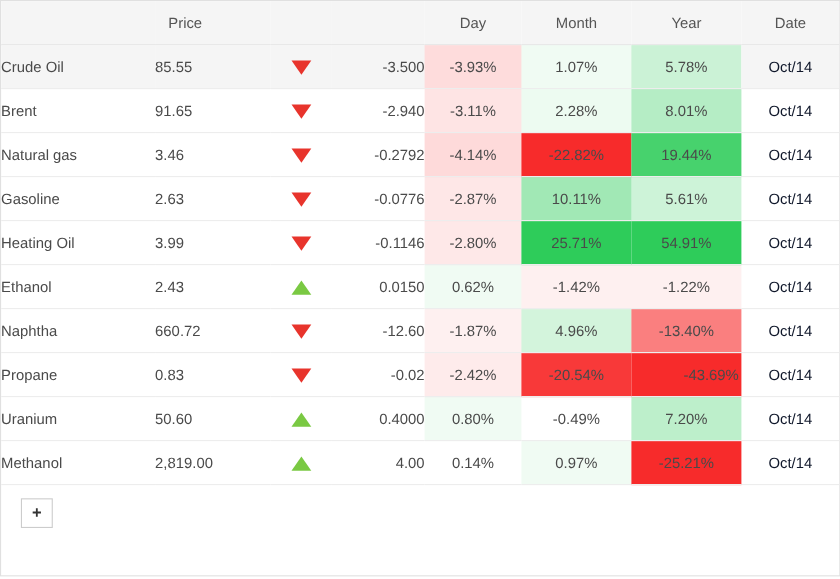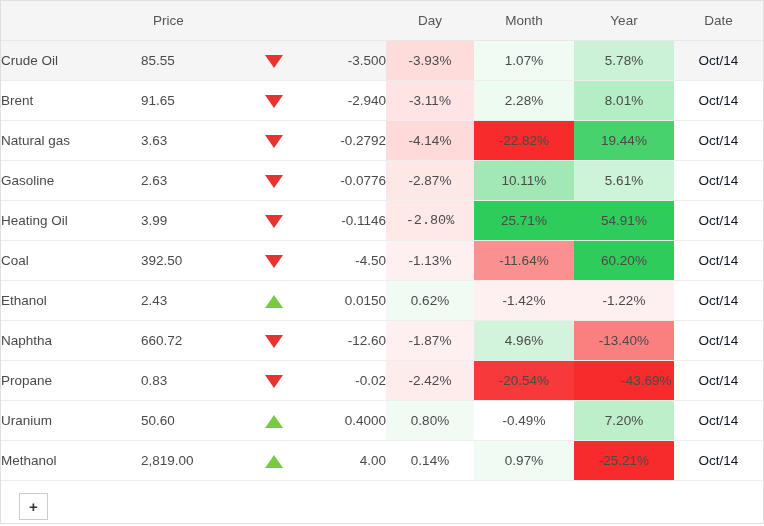--- a/index.html
+++ b/index.html
@@ -185,21 +185,21 @@
           <td class="price">91.65</td>
           <td class="arrow"><span class="tri down"></span></td>
           <td class="chg">-2.940</td>
           <td class="pct" style="background-color: rgba(247, 43, 43, 0.125);">-3.11%</td>
           <td class="pct" style="background-color: rgba(46, 204, 90, 0.086);">2.28%</td>
           <td class="pct" style="background-color: rgba(46, 204, 90, 0.353);">8.01%</td>
           <td class="date">Oct/14</td>
         </tr>
         <tr>
           <td class="name">Natural gas</td>
-          <td class="price">3.63</td>
+          <td class="price">3.46</td>
           <td class="arrow"><span class="tri down"></span></td>
           <td class="chg">-0.2792</td>
           <td class="pct" style="background-color: rgba(247, 43, 43, 0.173); margin-left: 48px;">-4.14%</td>
           <td class="pct" style="background-color: rgb(247, 43, 43);">-22.82%</td>
           <td class="pct" style="background-color: rgba(46, 204, 90, 0.882);">19.44%</td>
           <td class="date">Oct/14</td>
         </tr>
         <tr>
           <td class="name">Gasoline</td>
           <td class="price">2.63</td>
@@ -208,33 +208,23 @@
           <td class="pct" style="background-color: rgba(247, 43, 43, 0.114);">-2.87%</td>
           <td class="pct" style="background-color: rgba(46, 204, 90, 0.45);">10.11%</td>
           <td class="pct" style="background-color: rgba(46, 204, 90, 0.24);">5.61%</td>
           <td class="date">Oct/14</td>
         </tr>
         <tr>
           <td class="name">Heating Oil</td>
           <td class="price">3.99</td>
           <td class="arrow"><span class="tri down"></span></td>
           <td class="chg">-0.1146</td>
-          <td class="pct" style="background-color: rgba(247, 43, 43, 0.11); font-family: Liberation Mono, monospace;">-2.80%</td>
+          <td class="pct" style="background-color: rgba(247, 43, 43, 0.11);">-2.80%</td>
           <td class="pct" style="background-color: rgb(46, 204, 90);">25.71%</td>
           <td class="pct" style="background-color: rgb(46, 204, 90);">54.91%</td>
-          <td class="date">Oct/14</td>
-        </tr>
-        <tr>
-          <td class="name">Coal</td>
-          <td class="price">392.50</td>
-          <td class="arrow"><span class="tri down"></span></td>
-          <td class="chg">-4.50</td>
-          <td class="pct" style="background-color: rgba(247, 43, 43, 0.07);">-1.13%</td>
-          <td class="pct" style="background-color: rgba(247, 43, 43, 0.52);">-11.64%</td>
-          <td class="pct" style="background-color: rgb(46, 204, 90);">60.20%</td>
           <td class="date">Oct/14</td>
         </tr>
         <tr>
           <td class="name">Ethanol</td>
           <td class="price">2.43</td>
           <td class="arrow"><span class="tri up"></span></td>
           <td class="chg">0.0150</td>
           <td class="pct" style="background-color: rgba(46, 204, 90, 0.07);">0.62%</td>
           <td class="pct" style="background-color: rgba(247, 43, 43, 0.07);">-1.42%</td>
           <td class="pct" style="background-color: rgba(247, 43, 43, 0.07);">-1.22%</td>

